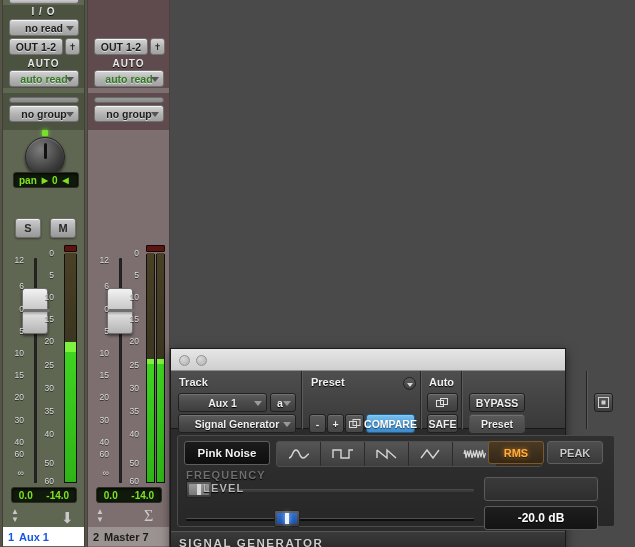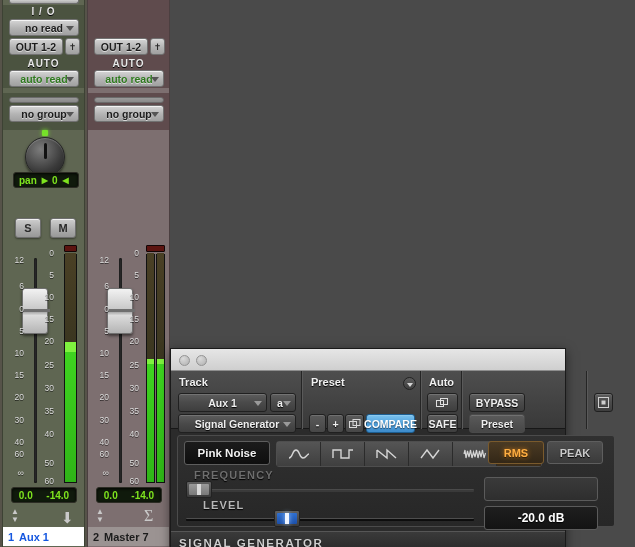--- a/index.html
+++ b/index.html
@@ -436,28 +436,28 @@
         <div class="wbtnw on">
           <svg width="26" height="14" viewBox="0 0 26 14">
             <path d="M2 7 L3 3 L4 11 L5.5 4 L7 10 L8.5 3 L10 11 L11.5 5 L13 10 L14.5 3 L16 11 L17.5 4 L19 10 L20.5 3 L22 11 L23.5 6" fill="none" stroke="#ffae42" stroke-width="1.4"></path>
           </svg>
         </div>
       </div>
 
       <div class="mbtn on" style="left:310px;top:5px;">RMS</div>
       <div class="mbtn" style="left:369px;top:5px;">PEAK</div>
 
-      <div class="plabel dim" style="left:16px;top:33px;">FREQUENCY</div>
+      <div class="plabel dim" style="left:8px;top:33px;">FREQUENCY</div>
       <div class="strack dim" style="left:8px;top:53px;width:288px;"></div>
       <div class="sthumb dim" style="left:8px;top:45px;">
           <span class="lit"></span>
         </div>
       <div class="readout empty" style="left:306px;top:41px;width:114px;"></div>
 
-      <div class="plabel" style="left:8px;top:63px;padding-left:17px;">LEVEL</div>
+      <div class="plabel" style="left:8px;top:46px;padding-left:17px;">LEVEL</div>
       <div class="strack" style="left:8px;top:82px;width:288px;"></div>
       <div class="sthumb" style="left:96px;top:74px;">
           <span class="lit"></span>
         </div>
       <div class="readout" style="left:306px;top:70px;width:114px;">-20.0 dB</div>
     </div>
 
     <div class="footer">
       <div class="foottxt">SIGNAL GENERATOR</div>
     </div>

